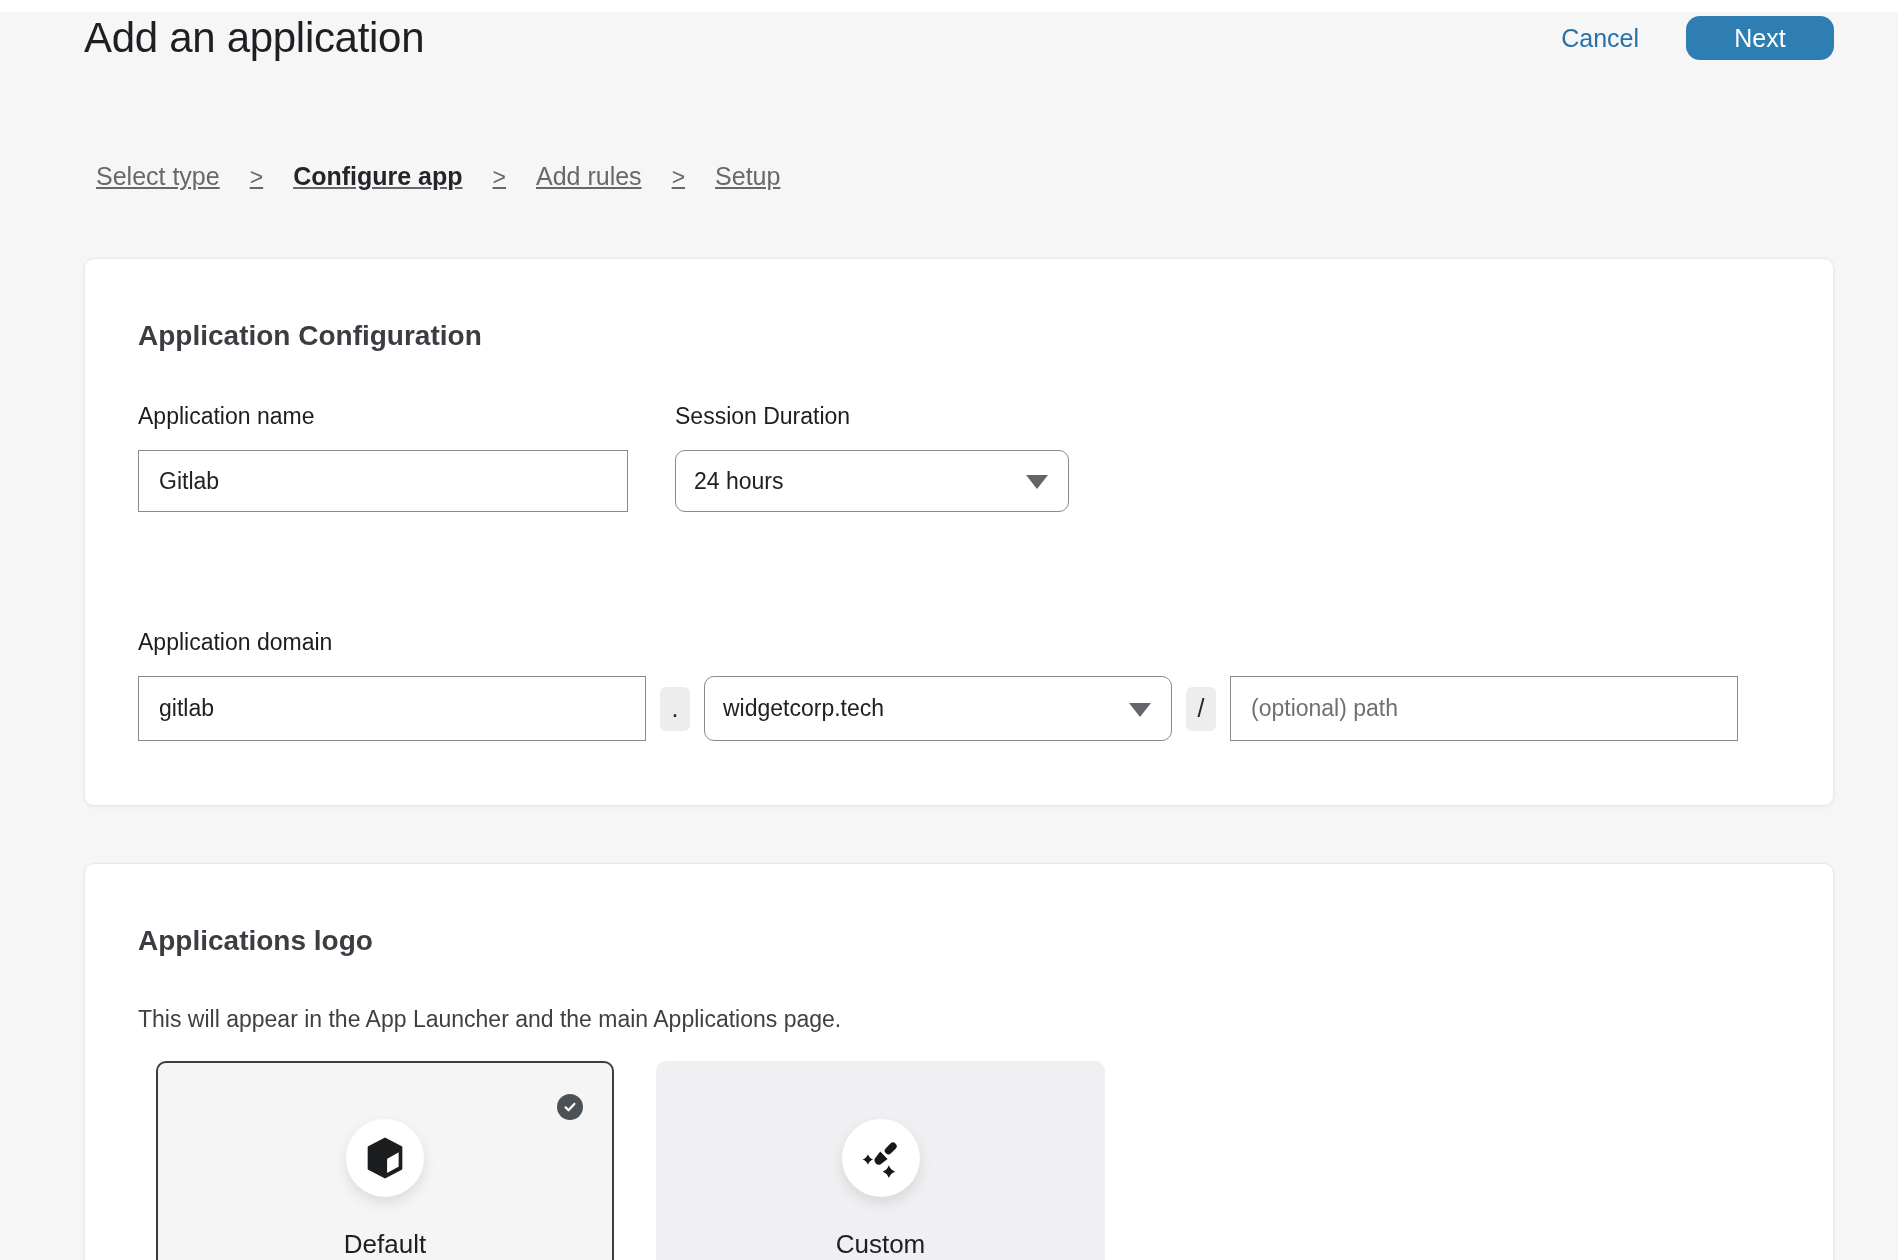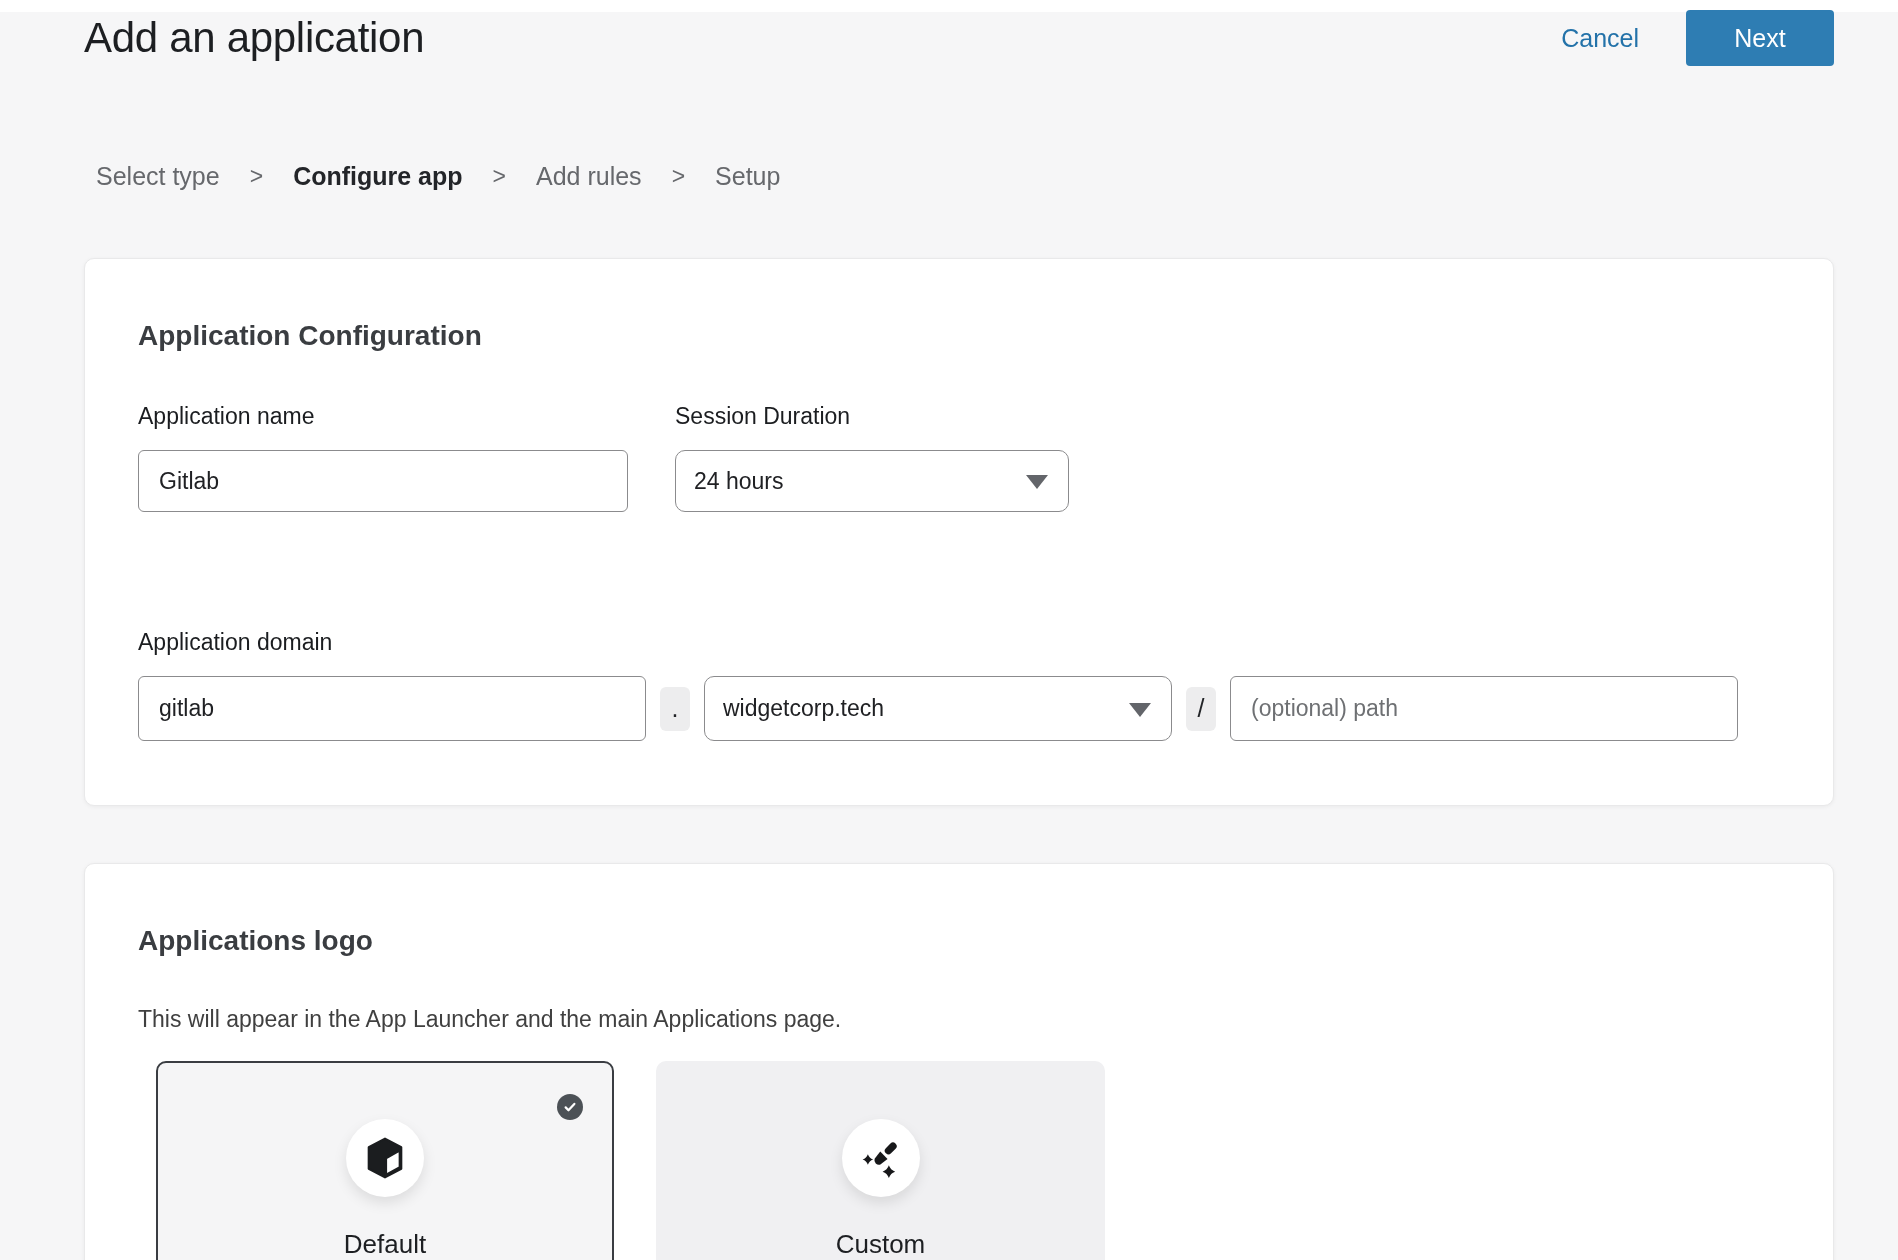--- a/index.html
+++ b/index.html
@@ -17,29 +17,29 @@
     display:flex;align-items:center;
     padding:10px 64px 0 84px;height:56px;
   }
   .page-title{
     flex:1;margin:0;font-size:42px;font-weight:400;color:#1d1f22;letter-spacing:-.3px;
   }
   .cancel-link{
     font-size:25px;color:#2372a9;margin-right:47px;cursor:pointer;text-decoration:none;
   }
   .next-button{
-    width:148px;height:56px;border:none;border-radius:4px;
+    width:148px;height:44px;border:none;border-radius:14px;
     background:#2e7db3;color:#ffffff;font-size:25px;cursor:pointer;
     font-family:inherit;
   }
 
   
   .breadcrumb{
-    margin:96px 0 0 96px;display:flex;align-items:center;gap:30px;
-    font-size:25px;color:#66686c;
+    margin:96px 0 0 96px;display:flex;align-items:flex-end;gap:30px;
+    font-size:25px;color:#66686c;text-decoration:underline;
   }
   .crumb{cursor:default;}
   .crumb.active{font-weight:700;color:#232529;}
   .crumb-sep{color:#66686c;font-size:23px;}
 
   
   .card{
     box-sizing:border-box;width:1750px;margin-left:84px;background:#ffffff;
     border:1px solid #e9e9ea;border-radius:10px;
     box-shadow:0 1px 4px rgba(0,0,0,.05);
@@ -50,21 +50,21 @@
     margin:0;padding-top:60px;font-size:28px;line-height:34px;font-weight:700;color:#3a3d41;
   }
 
   
   .form-row{display:flex;gap:47px;margin-top:50px;}
   .field-label{
     display:block;font-size:23px;line-height:26px;font-weight:400;color:#1b1d20;margin:0 0 21px 0;
   }
   .domain-label{margin-top:117px;}
   .text-input{
-    box-sizing:border-box;height:62px;border:1.5px solid #8b8b8d;border-radius:6px;
+    box-sizing:border-box;height:62px;border:1.5px solid #8b8b8d;border-radius:0;
     background:#fff;font-size:23px;color:#202124;padding:0 20px;font-family:inherit;outline:none;
   }
   .text-input::placeholder{color:#6e7073;opacity:1;}
   .select-box{
     box-sizing:border-box;position:relative;height:62px;border:1.5px solid #8b8b8d;border-radius:10px;
     background:#fff;font-size:23px;color:#202124;display:flex;align-items:center;
     padding:0 60px 0 18px;cursor:pointer;
   }
   .chevron{
     position:absolute;right:20px;top:50%;margin-top:-6px;

